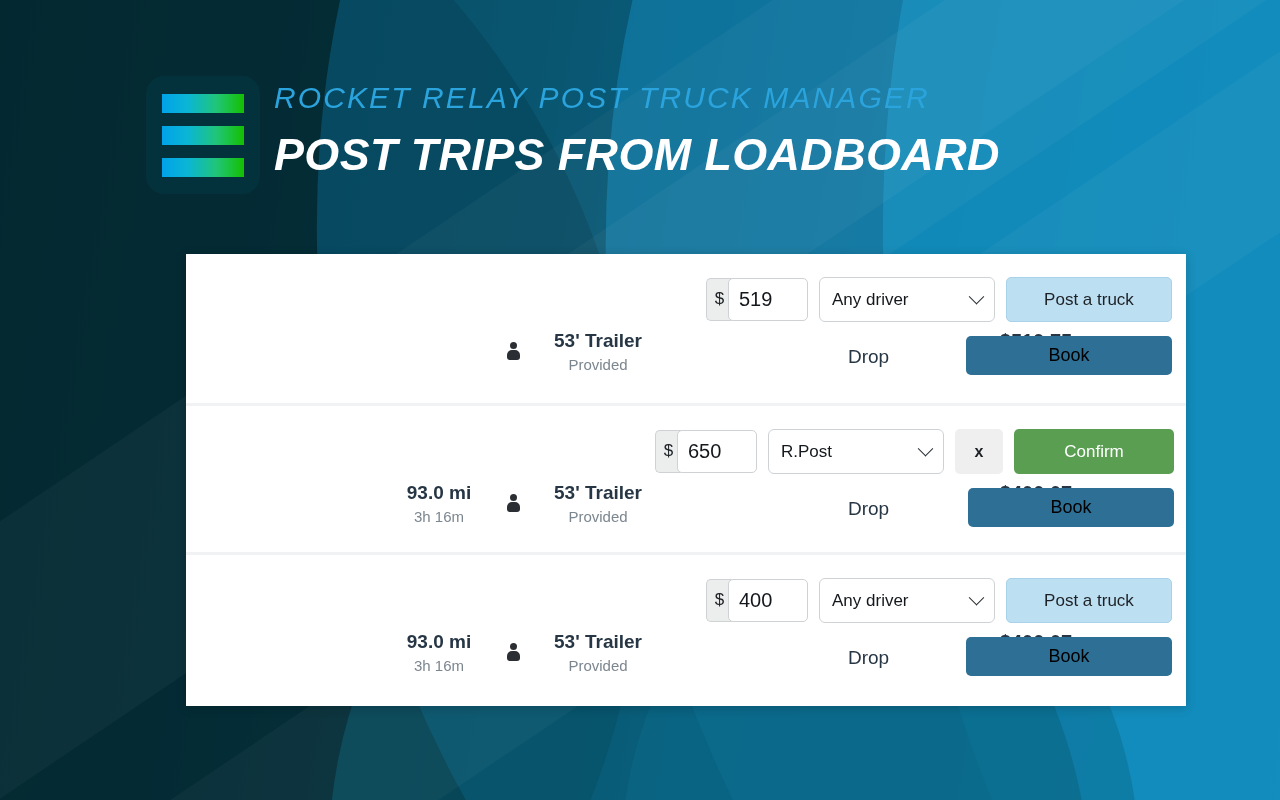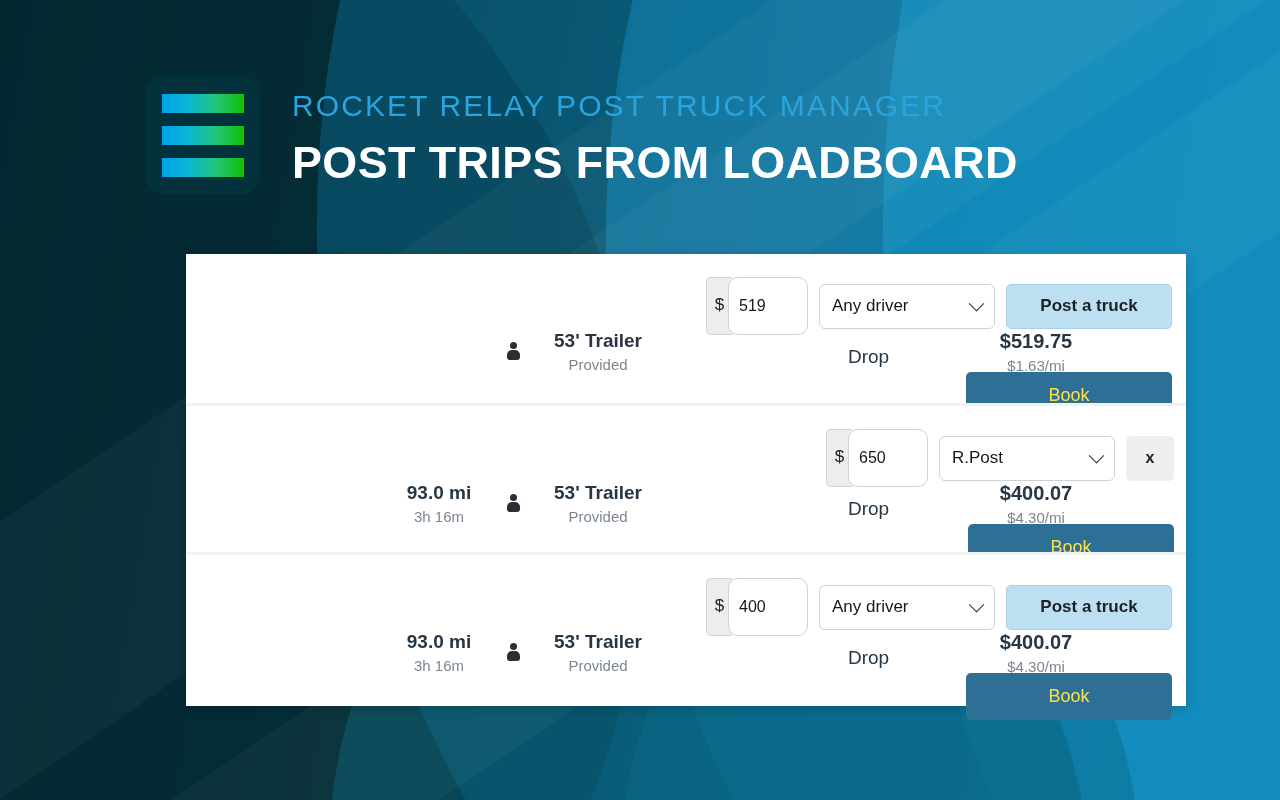--- a/index.html
+++ b/index.html
@@ -72,21 +72,21 @@
     transform:rotate(-34deg);
   }
   .d1 { left:-220px; top:120px; }
   .d2 { left:40px; top:330px; height:150px; }
   .d3 { left:300px; top:-120px; height:180px; }
 
   
   .header {
     position:absolute; z-index:3;
     left:146px; top:76px;
-    display:flex; align-items:center; gap:32px;
+    display:flex; align-items:flex-start; gap:14px;font-style:italic;
   }
   .logo {
     width:114px; height:118px;
     background:#04323c;
     border-radius:18px;
     display:flex; flex-direction:column;
     align-items:center; justify-content:center;
     gap:13px;
     flex:none;
   }
@@ -146,25 +146,25 @@
     width:26px;
     background:#eceded;
     border:1px solid #cfd2d4;
     border-right:none;
     border-radius:5px 0 0 5px;
     display:flex; align-items:center; justify-content:center;
     font-size:17px; color:#202428;
     padding-bottom:2px;
   }
   .amt-input {
-    width:80px; height:58px;
+    width:80px; height:43px;
     border:1px solid #cfd2d4;
-    border-radius:10px;
+    border-radius:5px;
     background:#ffffff;
-    font-size:16px;
+    font-size:20px;
     color:#14181c;
     padding:0 10px;
     font-family:"Liberation Sans", sans-serif;
     margin-left:-4px;
     position:relative; z-index:1;
   }
   .driver-select {
     width:176px; height:45px;
     border:1px solid #cfd2d4;
     border-radius:6px;
@@ -191,21 +191,20 @@
     font-size:17px;
     font-family:"Liberation Sans", sans-serif;
     cursor:pointer;
     display:flex; align-items:center; justify-content:center;
   }
   .btn-post {
     width:166px;
     background:#bddff2;
     border:1px solid #a8d2e9;
     color:#1d2125;
-    font-weight:bold;
   }
   .btn-x {
     width:48px;
     background:#efefef;
     color:#1d2125;
     font-weight:bold;
     font-size:16px;
   }
   .btn-confirm {
     width:160px;
@@ -245,28 +244,27 @@
     width:7px; height:7px; border-radius:50%; background:#2b2f33;
   }
   .person::after {
     content:""; position:absolute; left:1px; top:8px;
     width:13px; height:10px; border-radius:5px 5px 3px 3px; background:#2b2f33;
   }
 
   .btn-book {
     position:absolute;
     top:8px;
-    width:206px; height:47px;
+    width:206px; height:39px;
     background:#2e6f96;
-    color:#fde047;
+    color:#000000;
     border:none; border-radius:5px;
     font-size:18px;
     font-family:"Liberation Sans", sans-serif;
     cursor:pointer;
-    margin-top:36px;
   }
   .btn-book.std { right:14px; }
   .btn-book.active { right:12px; }
 </style>
 </head>
 <body>
 
 <div class="bg">
   <div class="bg-base"></div>
   <div class="sw sw4"></div>
@@ -329,20 +327,21 @@
     <div class="controls active">
       <div class="amount-group">
         <div class="amt-prefix">$</div>
         <input class="amt-input" type="text" value="650" style="">
       </div>
       <div class="driver-select">
         <span>R.Post</span>
         <span class="chev"></span>
       </div>
       <button class="btn btn-x">x</button>
+      <button class="btn btn-confirm">Confirm</button>
     </div>
     <div class="detail">
       <div class="cell c-dist stack">
         <span class="primary">93.0 mi</span>
         <span class="secondary">3h 16m</span>
       </div>
       <div class="cell c-icon">
         <span class="person"></span>
       </div>
       <div class="cell c-equip stack">

